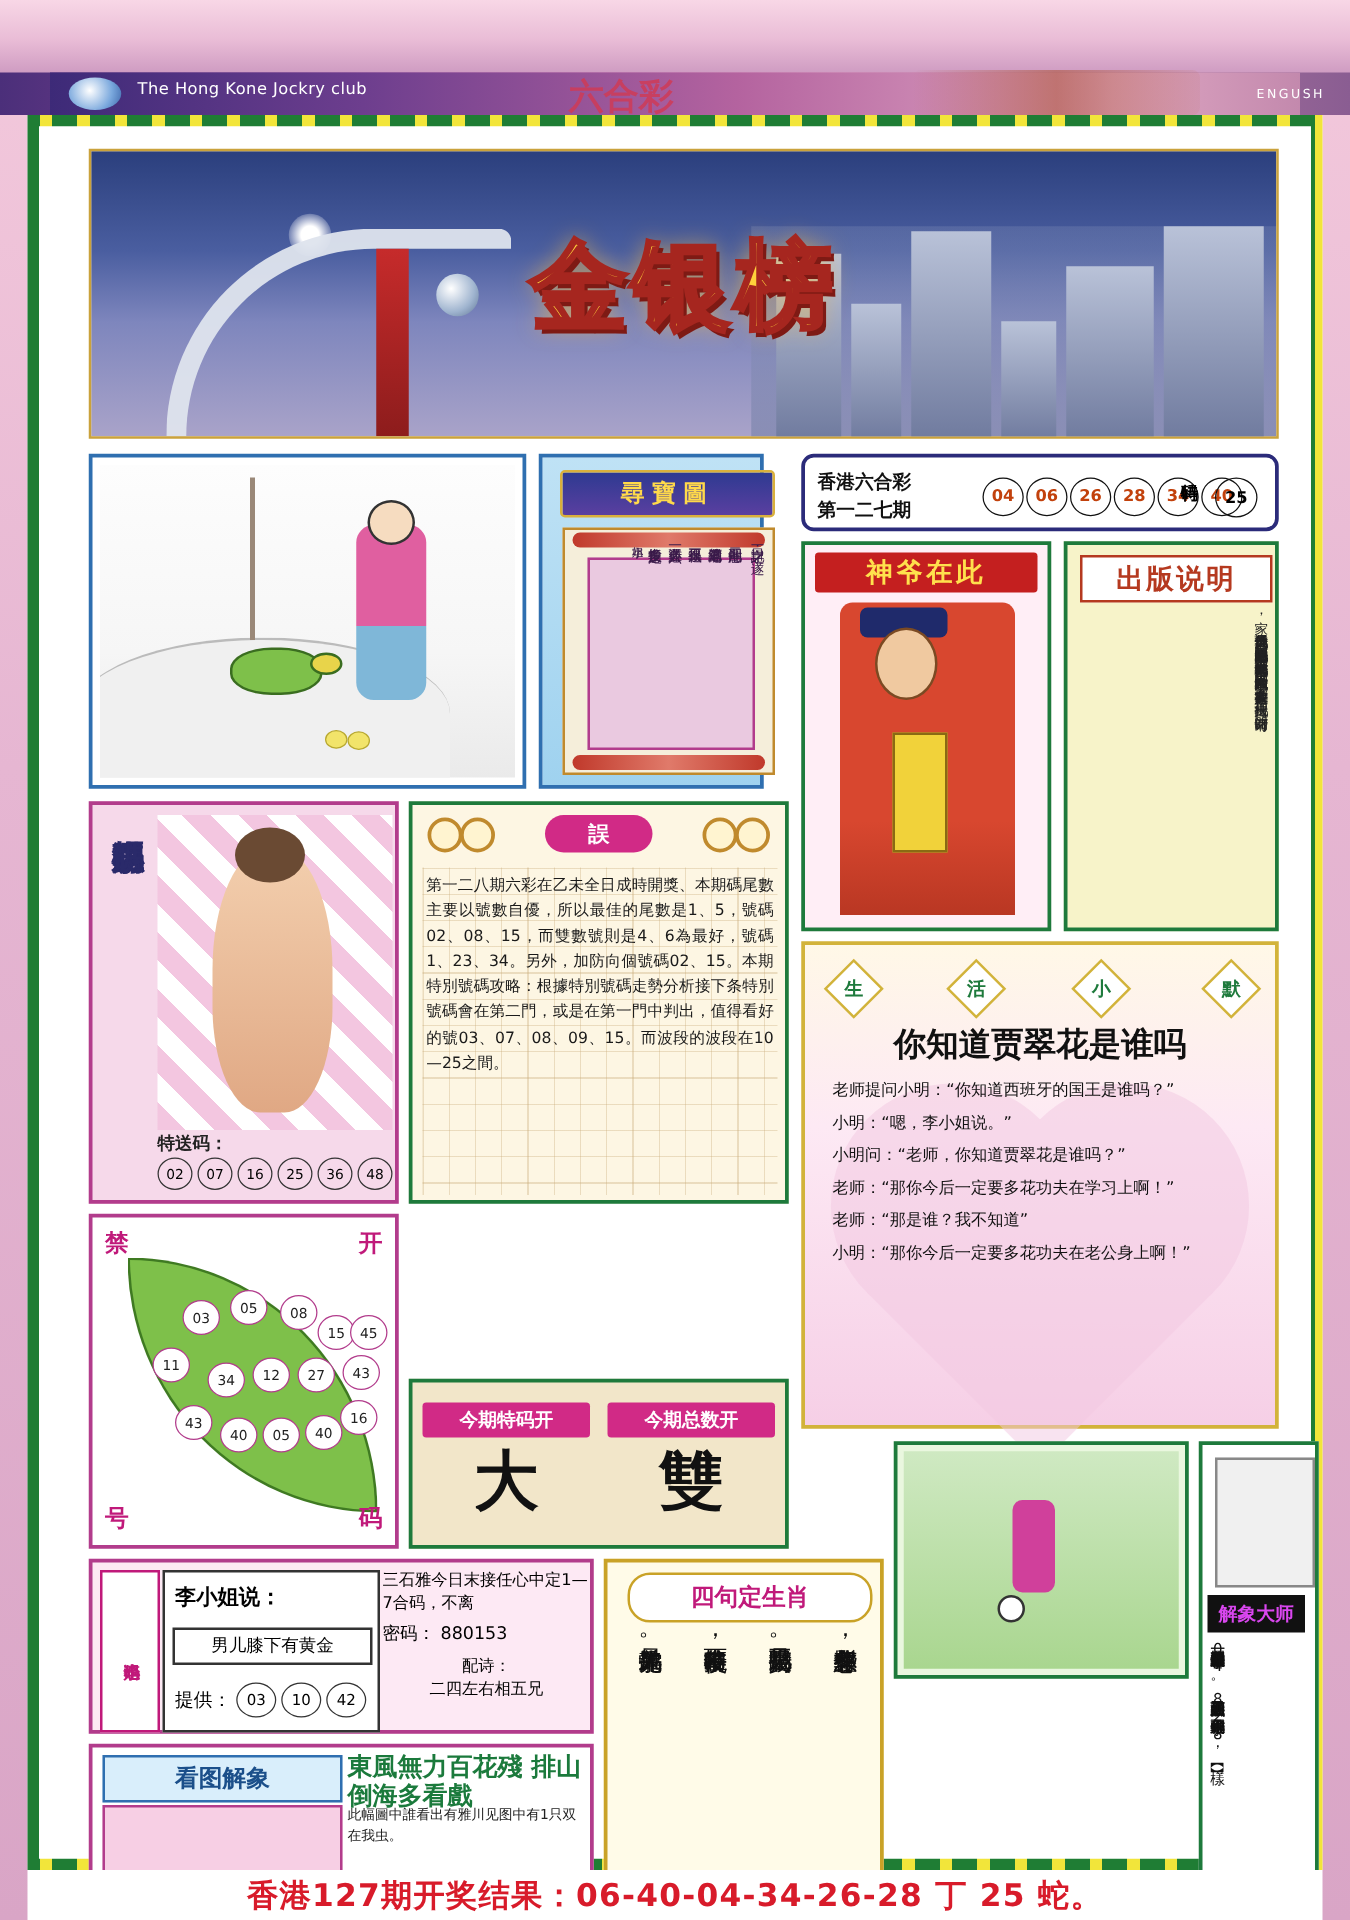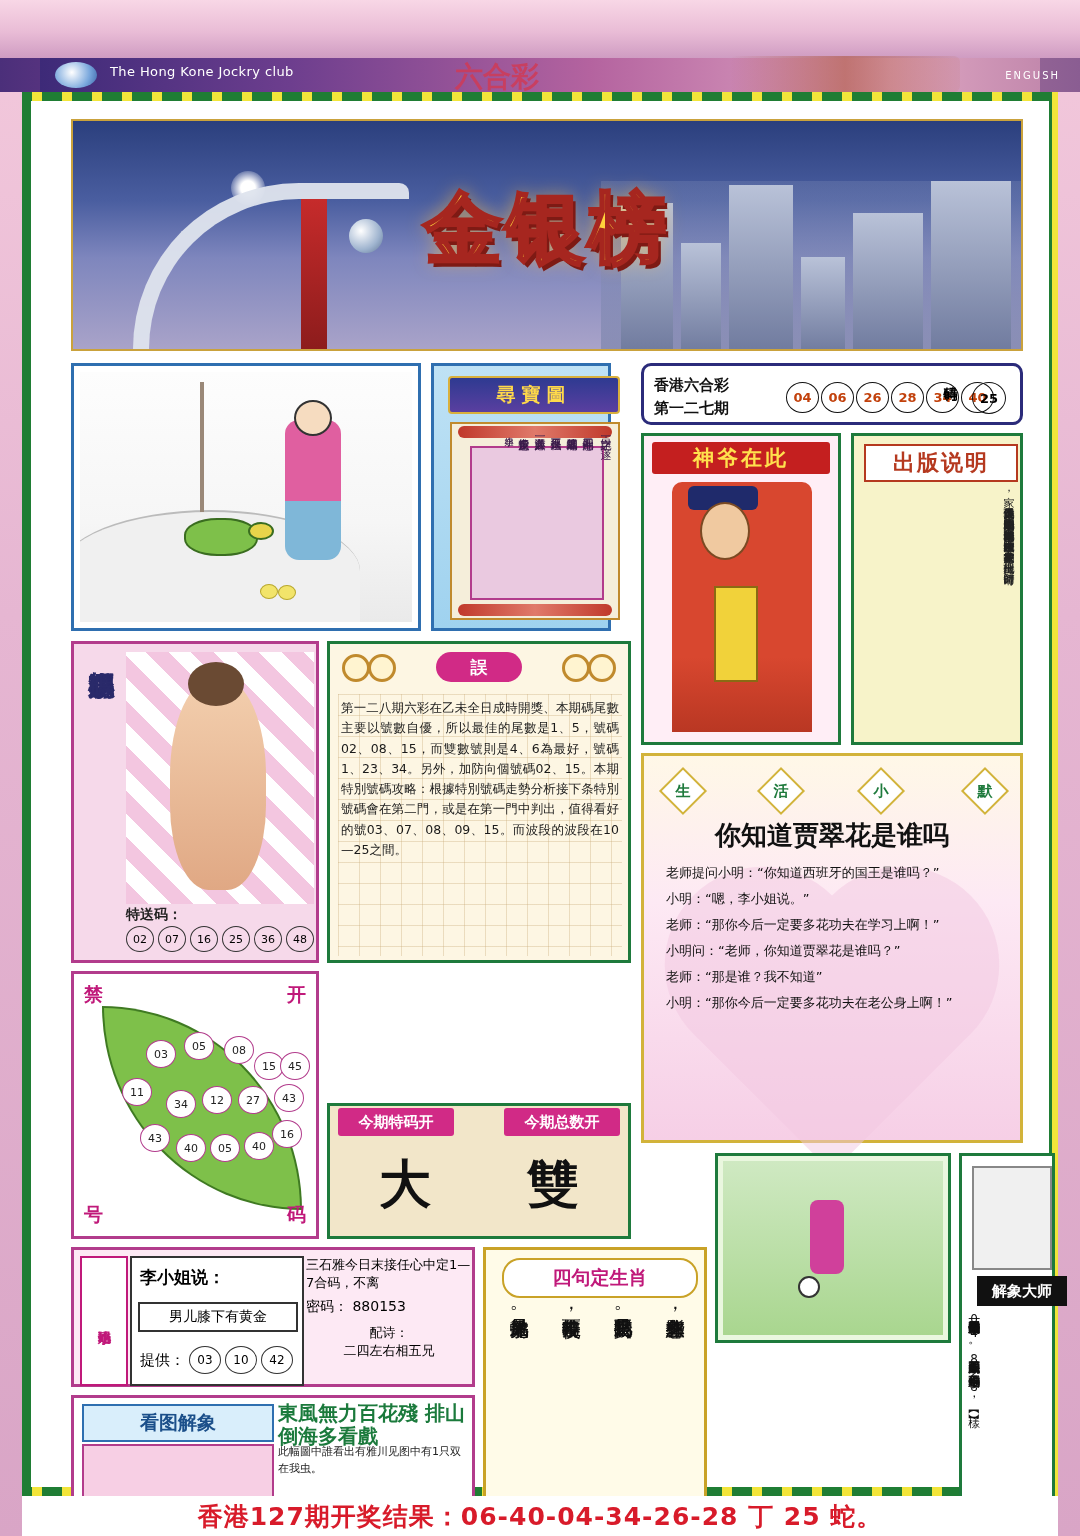--- a/index.html
+++ b/index.html
@@ -147,21 +147,21 @@
   
   .leafbox{left:40px;top:870px;width:248px;height:268px;border:3px solid #b23c8c;background:#fff;}
   .leaf{position:absolute;left:28px;top:32px;width:196px;height:200px;background:#7ec04a;
      border-radius:0 100% 0 100%;border:2px solid #3f7a22;}
   .nm{position:absolute;width:28px;height:26px;border-radius:50%;background:#fff;border:1.6px solid #b23c8c;
      font-size:11px;display:flex;align-items:center;justify-content:center;color:#222;}
   .corner{position:absolute;font-size:19px;font-weight:bold;color:#c0197a;}
 
   
   .dabox{left:296px;top:1002px;width:304px;height:136px;border:3px solid #1e7a3c;background:#f2e6c9;}
-  .dtab{position:absolute;top:2px;width:116px;height:28px;background:#d12a86;color:#fff;font-size:15px;font-weight:bold;
+  .dtab{position:absolute;top:16px;width:134px;height:28px;background:#d12a86;color:#fff;font-size:15px;font-weight:bold;
      display:flex;align-items:center;justify-content:center;border-radius:3px;}
   .dval{position:absolute;top:44px;width:134px;text-align:center;font-size:52px;font-weight:bold;color:#111;}
 
   
   .says{left:40px;top:1146px;width:404px;height:140px;border:3px solid #b23c8c;background:#fde9f4;}
   .says-left{position:absolute;left:6px;top:6px;width:44px;height:126px;border:2px solid #c0197a;background:#fff;
      display:flex;align-items:center;justify-content:center;}
   .says-left .vtext{font-size:13px;color:#c0197a;font-weight:bold;}
   .says-mid{position:absolute;left:56px;top:6px;width:170px;height:126px;border:2px solid #333;background:#fff;}
   .says-right{position:absolute;left:232px;top:6px;width:166px;height:126px;background:transparent;}
@@ -186,21 +186,21 @@
   .bikini{position:absolute;left:262px;top:100px;width:120px;height:140px;}
 
   
   .soccer{left:684px;top:1052px;width:236px;height:190px;border:3px solid #1e7a3c;background:#eaf7df;}
   .field{position:absolute;inset:5px;background:linear-gradient(180deg,#cfe9c2,#a9d68f);}
   .player{position:absolute;left:92px;top:44px;width:34px;height:74px;background:#d0409b;border-radius:8px;}
   .sball{position:absolute;left:80px;top:120px;width:18px;height:18px;border-radius:50%;background:#fff;border:2px solid #333;}
 
   
   .master{left:928px;top:1052px;width:96px;height:486px;border:3px solid #1e7a3c;background:#fff;}
-  .m-hd{position:absolute;left:15px;top:120px;width:90px;height:30px;background:#111;color:#ffffff;font-size:15px;
+  .m-hd{position:absolute;left:4px;top:120px;width:78px;height:30px;background:#111;color:#d946ef;font-size:15px;
      font-weight:bold;display:flex;align-items:center;justify-content:center;}
   .m-book{position:absolute;left:10px;top:10px;width:76px;height:100px;background:#f0f0f0;border:2px solid #888;}
   .m-txt{position:absolute;left:4px;top:156px;width:88px;height:322px;}
   .m-txt .vtext{font-size:12px;line-height:1.35;color:#111;}
 
   
   .footer{position:absolute;left:22px;top:1496px;width:1036px;height:40px;background:#fff;
      display:flex;align-items:center;justify-content:center;}
   .footer-txt{color:#d81b2a;font-size:25px;font-weight:bold;letter-spacing:1px;white-space:nowrap;}
 </style>
@@ -339,22 +339,22 @@
           </div>
       <div class="hz" style="left:316px;">
             <span>默</span>
           </div>
     </div>
     <div class="heart"></div>
     <div class="humor-title">你知道贾翠花是谁吗</div>
     <div class="humor-body">
       <div>老师提问小明：“你知道西班牙的国王是谁吗？”</div>
       <div>小明：“嗯，李小姐说。”</div>
+      <div>小明问：“老师，你知道贾翠花是谁吗？”</div>
       <div>老师：“那你今后一定要多花功夫在学习上啊！”</div>
-      <div>小明问：“老师，你知道贾翠花是谁吗？”</div>
       <div>老师：“那是谁？我不知道”</div>
       <div>小明：“那你今后一定要多花功夫在老公身上啊！”</div>
     </div>
   </div>
 
   <div class="box leafbox">
     <div class="leaf"></div>
     <div class="corner" style="left:10px;top:8px;">禁</div>
     <div class="corner" style="right:10px;top:8px;">开</div>
     <div class="corner" style="left:10px;bottom:8px;">号</div>

